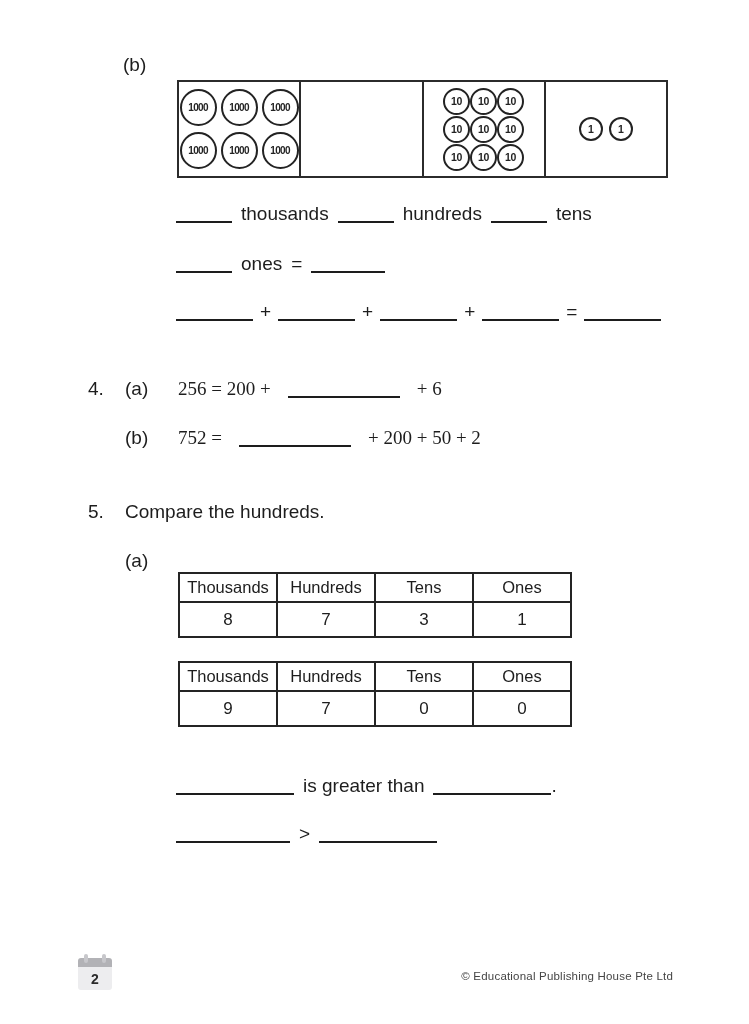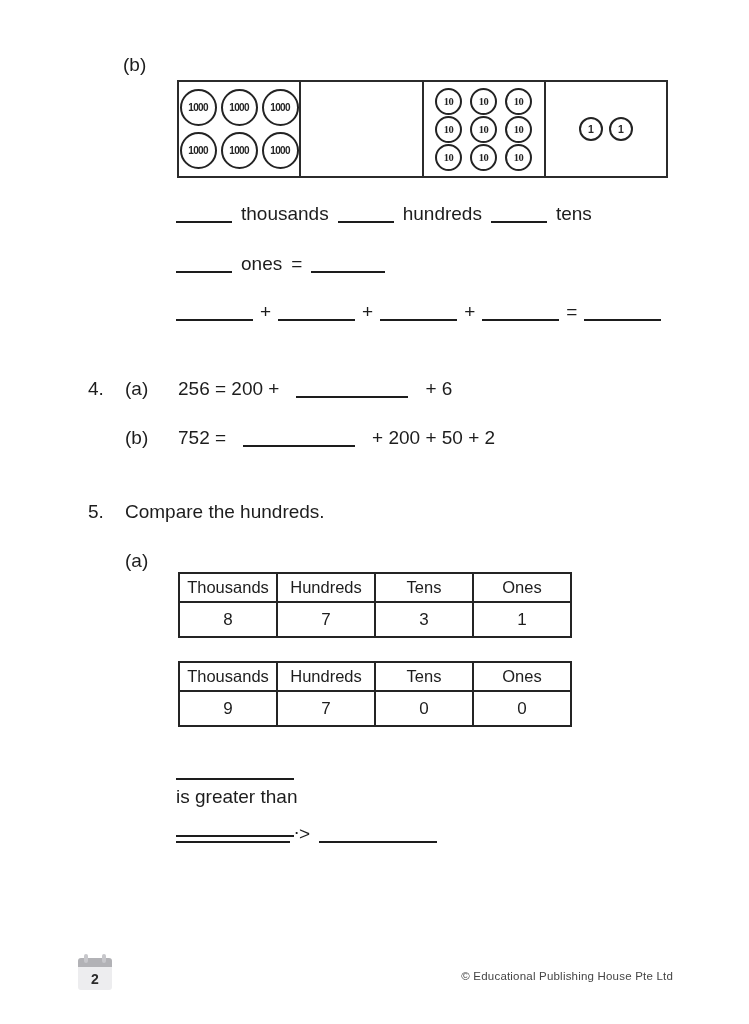--- a/index.html
+++ b/index.html
@@ -11,31 +11,31 @@
   .fill-line { position:absolute; left:176px; font-size:19px; display:flex; align-items:baseline; gap:9px; white-space:nowrap; }
   .blank { display:inline-block; height:0; border-bottom:2.5px solid #1d1d1d; position:relative; top:3px; }
   .w56 { width:56px; } .w74 { width:74px; } .w77 { width:77px; } .w112 { width:112px; } .w118 { width:118px; } .w114 { width:114px; }
   .nogap { display:inline-flex; align-items:baseline; }
 
   
   .part-label { position:absolute; font-size:19px; }
   .q-row { position:absolute; left:0; width:749px; font-size:19px; }
   .q-row .qnum { position:absolute; left:88px; }
   .q-row .qpart { position:absolute; left:125px; }
-  .q-row .qcontent { position:absolute; left:178px; display:inline-flex; align-items:baseline; gap:17px; white-space:nowrap; }
+  .q-row .qcontent { position:absolute; left:178px; display:inline-flex; align-items:baseline; gap:17px; white-space:nowrap;font-family:Liberation Serif, serif; }
 
   
   .disc-box { position:absolute; left:177px; top:80px; width:491px; height:98px; border:2px solid #2b2b2b; display:flex; background:#fff; }
   .disc-cell { flex:1 1 0; border-right:2px solid #2b2b2b; display:flex; flex-direction:column; justify-content:center; align-items:center; }
   .disc-cell:last-child { border-right:none; }
   .disc-row { display:flex; }
   .disc { border:2px solid #232323; border-radius:50%; display:flex; align-items:center; justify-content:center; font-weight:bold; color:#232323; background:#fff; flex:0 0 auto; }
   .cell-large { gap:6px; } .cell-large .disc-row { gap:4px; }
   .disc-large { width:37px; height:37px; font-size:10px; letter-spacing:-0.6px; }
-  .cell-medium { gap:1px; } .cell-medium .disc-row { gap:8px;font-family:Liberation Serif, serif; }
+  .cell-medium { gap:1px; } .cell-medium .disc-row { gap:0; }
   .disc-medium { width:27px; height:27px; font-size:10.5px; letter-spacing:-0.3px; }
   .cell-small { gap:0; } .cell-small .disc-row { gap:6px; }
   .disc-small { width:24px; height:24px; font-size:10.5px; }
 
   
   .pv-table { position:absolute; left:178px; border-collapse:collapse; background:#fff; }
   .pv-table th, .pv-table td { border:2px solid #242424; width:98px; text-align:center; font-weight:normal; color:#1d1d1d; }
   .pv-table th { height:29px; font-size:16.5px; }
   .pv-table td { height:35px; font-size:17px; }
 
@@ -174,21 +174,21 @@
     </tr>
     <tr>
       <td>9</td>
       <td>7</td>
       <td>0</td>
       <td>0</td>
     </tr>
   </tbody>
     </table>
 
-  <div class="fill-line" style="top:775px;flex-direction:column;">
+  <div class="fill-line" style="top:775px;">
     <span class="blank w118"></span>
     <span>is greater than</span>
     <span class="nogap">
       <span class="blank w118"></span>
       <span>.</span>
     </span>
   </div>
 
   <div class="fill-line" style="top:823px;">
     <span class="blank w114"></span>

